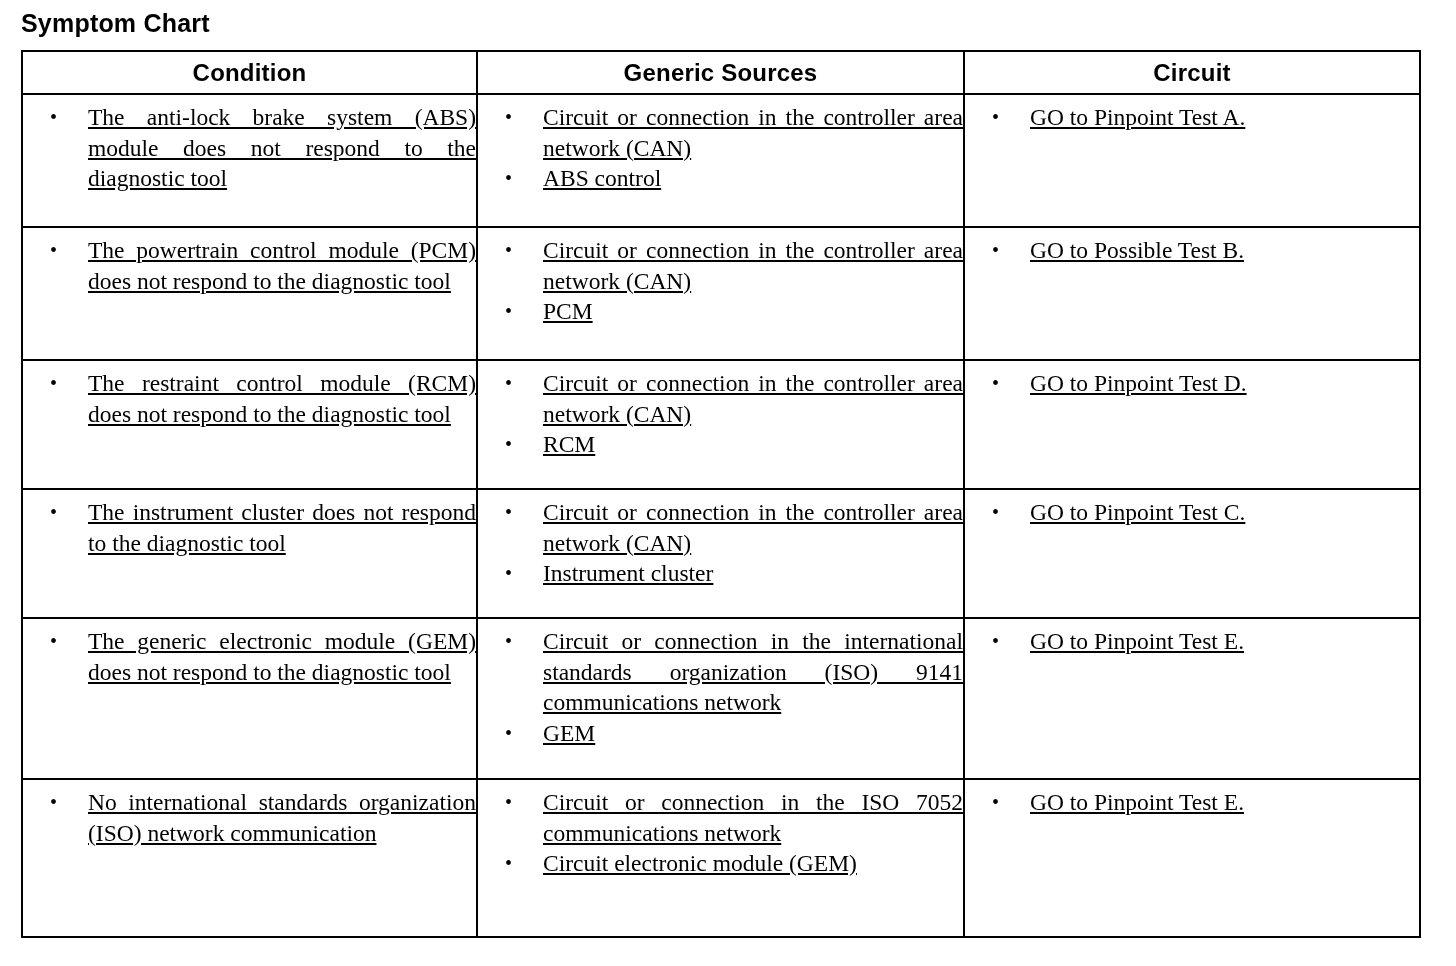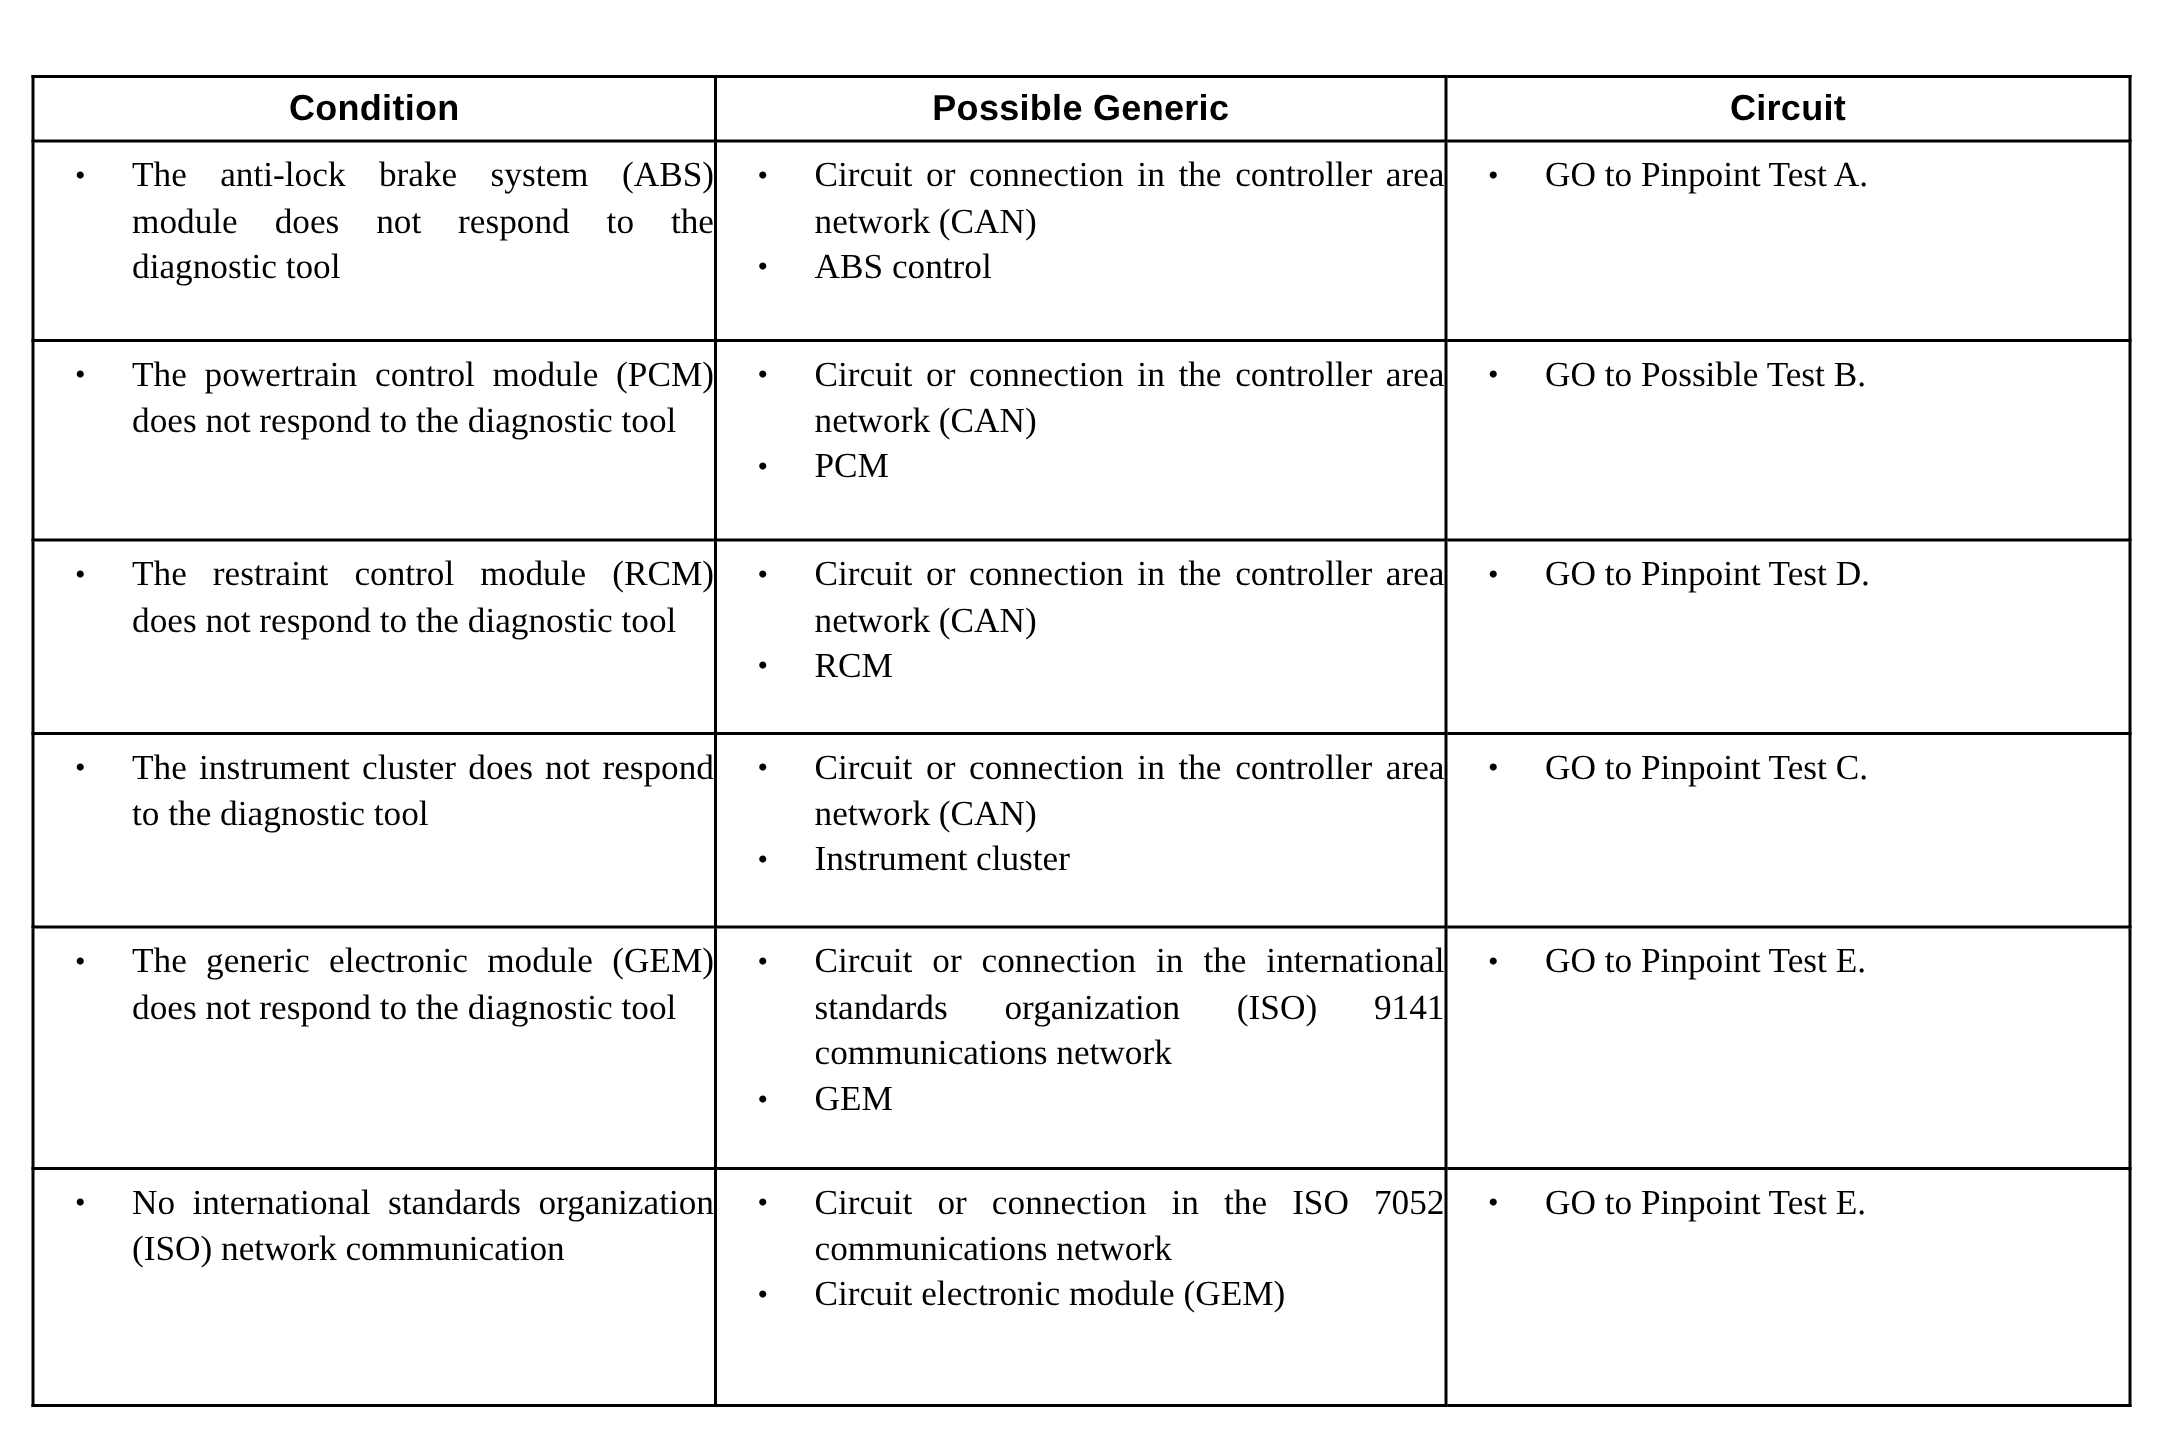--- a/index.html
+++ b/index.html
@@ -62,20 +62,21 @@
     vertical-align: middle;
     font-family: "Liberation Sans", "DejaVu Sans", sans-serif;
     font-weight: bold;
     font-size: 24px;
     line-height: 28px;
     letter-spacing: 0.2px;
   }
 
   .cell-inner {
     padding: 7px 0 8px 8px;
+    text-decoration: underline;
   }
 
   ul.bullets {
     list-style: none;
     margin: 0;
     padding: 0;
   }
 
   ul.bullets > li {
     position: relative;
@@ -102,31 +103,32 @@
   tr.row-h135 td { height: 131px; }
   tr.row-h131 td { height: 127px; }
   tr.row-h163 td { height: 159px; }
   tr.row-h160 td { height: 156px; }
 </style>
 </head>
 <body>
 
 <div class="page">
 
+  <div class="chart-title">Symptom Chart</div>
 
   <table class="symptom-table">
     <colgroup>
       <col class="col-condition">
       <col class="col-sources">
       <col class="col-action">
     </colgroup>
     <thead>
       <tr>
         <th>Condition</th>
-        <th>Possible Generic</th>
+        <th>Generic Sources</th>
         <th>Circuit</th>
       </tr>
     </thead>
     <tbody>
 
       <tr class="row-h135">
         <td>
           <div class="cell-inner">
             <ul class="bullets">
               <li>The anti-lock brake system (ABS) module does not respond to the diagnostic tool</li>

